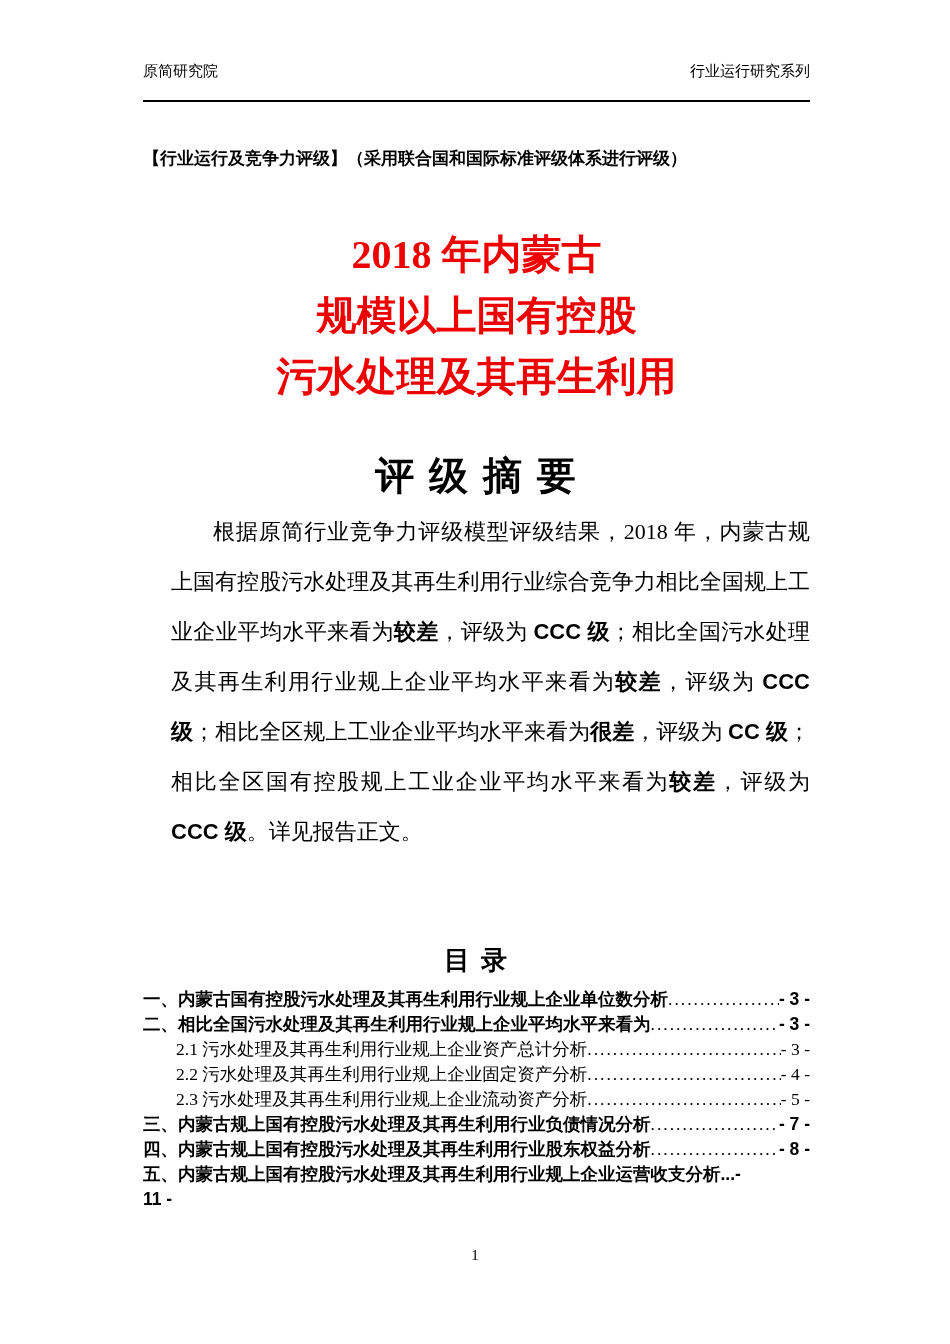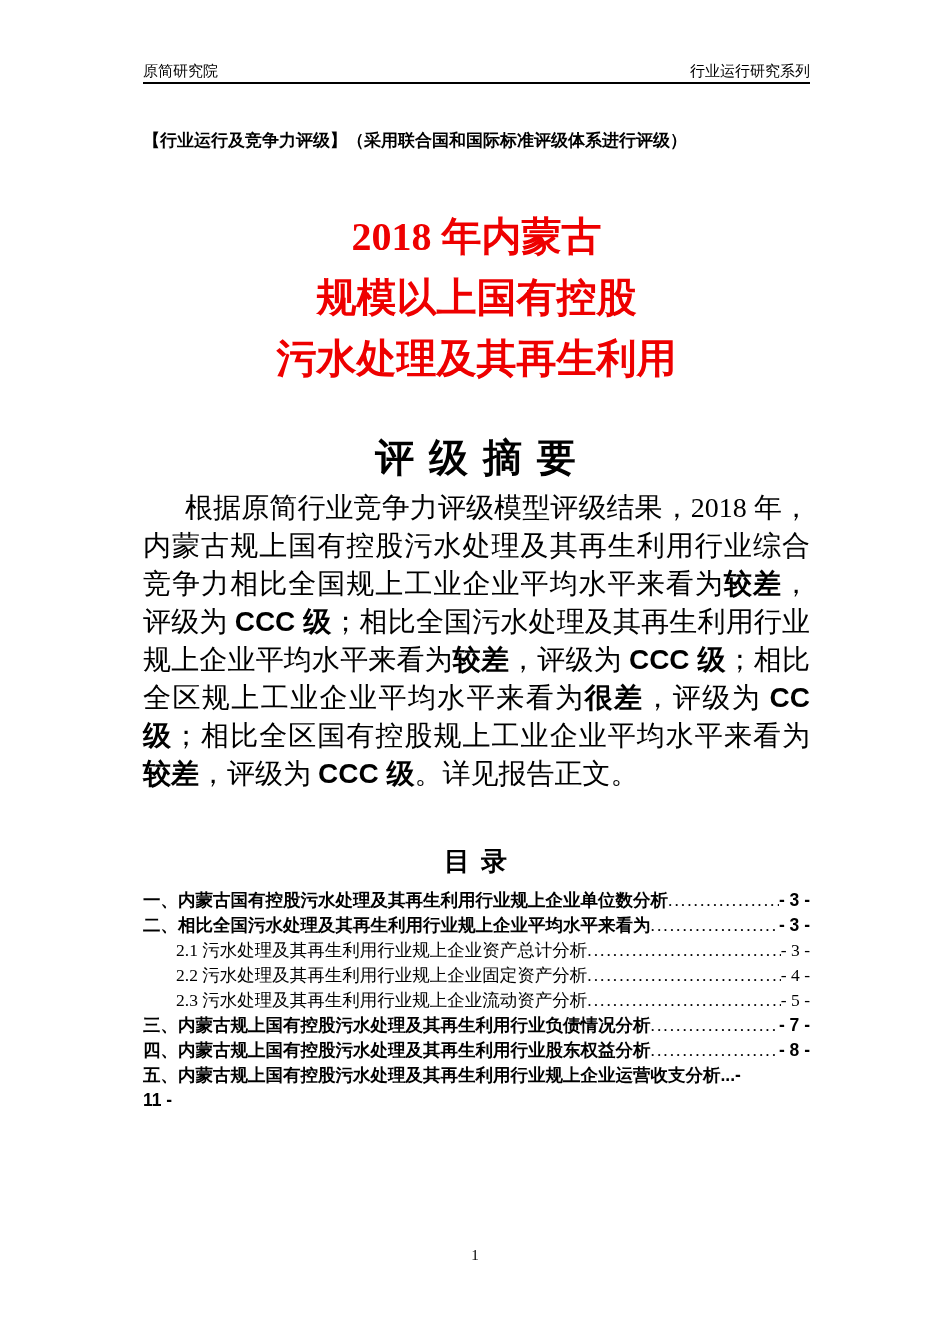--- a/index.html
+++ b/index.html
@@ -16,21 +16,21 @@
   }
   .content {
     padding: 0 140px 0 143px; 
   }
   
   .running-header {
     display: flex;
     justify-content: space-between;
     align-items: flex-end;
     padding-top: 62px;
-    padding-bottom: 2px;
+    padding-bottom: 20px;
     border-bottom: 2px solid #000000;
     font-family: "Liberation Sans", "DejaVu Sans", sans-serif;
     font-size: 15px;
     line-height: 18px;
   }
   
   .doc-subtitle {
     margin-top: 46px;
     font-family: "Liberation Sans", "DejaVu Sans", sans-serif;
     font-weight: bold;
@@ -52,33 +52,34 @@
     margin-top: 52px;
     text-align: center;
     font-family: "Liberation Sans", "DejaVu Sans", sans-serif;
     font-weight: bold;
     font-size: 39px;
     line-height: 34px;
     letter-spacing: 2px;
   }
   .summary-paragraph {
     margin-top: 14px;
-    font-size: 28px;
-    line-height: 38px;
+    font-size: 22px;
+    line-height: 50px;
     text-align: justify;
     text-indent: 42px;
     font-family: "Liberation Serif", "DejaVu Serif", serif;
+    margin-left: 28px;
   }
   .summary-paragraph .seg-bold {
     font-weight: bold;
     font-family: "Liberation Sans", "DejaVu Sans", sans-serif;
   }
   
   .toc-heading {
-    margin-top: 53px;
+    margin-top: 88px;
     text-align: center;
     font-family: "Liberation Sans", "DejaVu Sans", sans-serif;
     font-weight: bold;
     font-size: 26px;
     line-height: 30px;
     letter-spacing: 2px;
   }
   .toc-list { margin-top: 12px; }
   .toc-row {
     display: flex;

